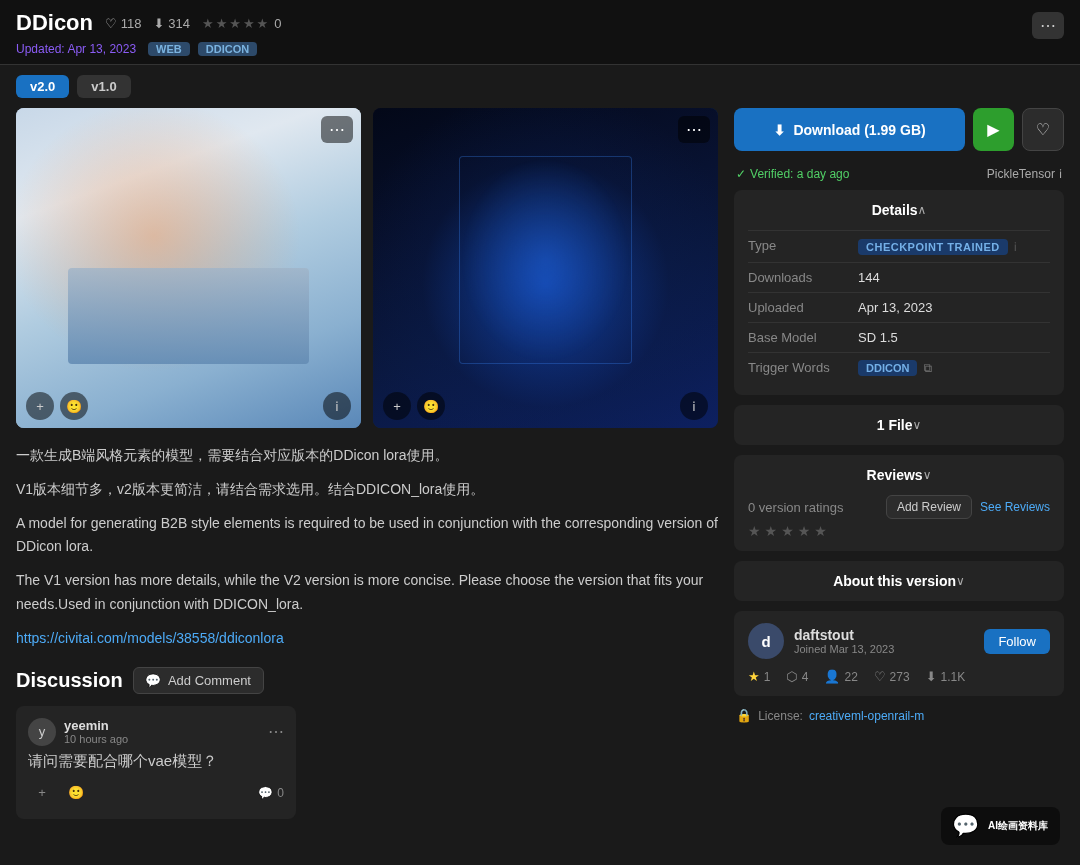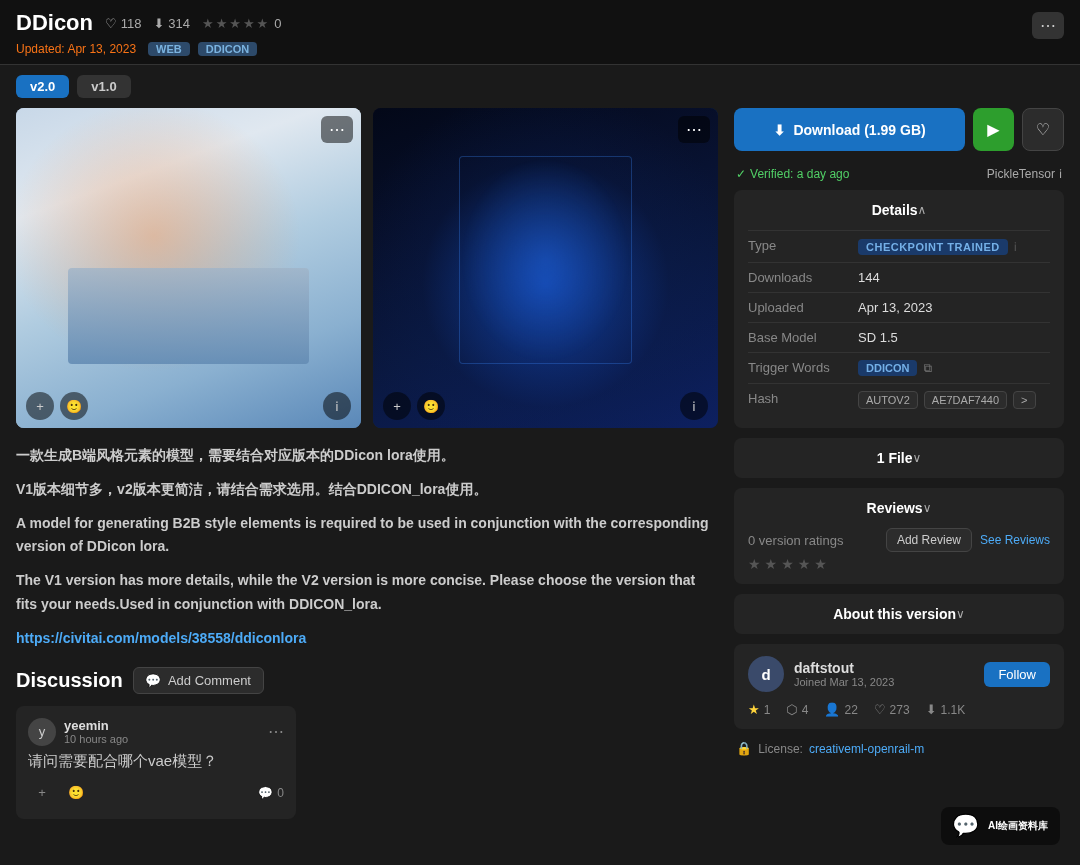--- a/index.html
+++ b/index.html
@@ -6,21 +6,21 @@
     body { background: #1a1a1a; color: #e0e0e0; font-family: -apple-system, BlinkMacSystemFont, 'Segoe UI', sans-serif; font-size: 14px; min-height: 865px; }
 
     .top-bar { background: #111; padding: 10px 16px 0 16px; border-bottom: 1px solid #333; position: relative; }
     .top-bar-row1 { display: flex; align-items: center; gap: 12px; }
     .model-title { font-size: 22px; font-weight: 700; color: #fff; }
     .heart-stat { display: flex; align-items: center; gap: 4px; color: #aaa; font-size: 13px; }
     .download-stat { display: flex; align-items: center; gap: 4px; color: #aaa; font-size: 13px; }
     .star-row { display: flex; align-items: center; gap: 4px; color: #aaa; font-size: 13px; }
     .stars-empty { color: #555; letter-spacing: 2px; }
     .top-bar-row2 { display: flex; align-items: center; gap: 8px; padding: 6px 0 8px 0; }
-    .updated-text { color: #f97316; font-size: 12px; margin-right: 4px; }
+    .updated-text { color: #8b5cf6; font-size: 12px; margin-right: 4px; }
     .tag-web { background: #2d4a6a; color: #7ab3e0; border-radius: 4px; padding: 1px 8px; font-size: 11px; font-weight: 600; }
     .tag-ddicon { background: #2d4a6a; color: #7ab3e0; border-radius: 4px; padding: 1px 8px; font-size: 11px; font-weight: 600; }
     .top-bar-options { position: absolute; right: 16px; top: 12px; }
     .dots-btn { background: #333; border: none; color: #ccc; border-radius: 6px; padding: 4px 8px; cursor: pointer; font-size: 16px; }
 
     .version-tabs { padding: 10px 16px; display: flex; gap: 8px; background: #1a1a1a; }
     .version-tab { border-radius: 6px; padding: 4px 14px; font-size: 13px; font-weight: 600; cursor: pointer; border: none; }
     .version-tab.active { background: #1971c2; color: #fff; }
     .version-tab.inactive { background: #333; color: #ccc; }
 
@@ -34,21 +34,21 @@
     .img-overlay-bottom { position: absolute; bottom: 8px; left: 10px; display: flex; gap: 6px; align-items: center; }
     .img-overlay-bottom-right { position: absolute; bottom: 8px; right: 10px; }
     .img-icon-btn { background: rgba(0,0,0,0.5); border: none; color: #ccc; border-radius: 50%; width: 28px; height: 28px; cursor: pointer; font-size: 13px; display: flex; align-items: center; justify-content: center; }
 
     
     .gallery-img-1 { background: linear-gradient(135deg, #b0c4de 0%, #e8e8f0 30%, #d0e8f8 60%, #a0c8e8 80%, #6090c0 100%); position: relative; }
     .gallery-img-1::before { content: ''; position: absolute; inset: 0; background: linear-gradient(180deg, rgba(100,150,200,0.3) 0%, rgba(50,80,120,0.5) 100%); }
     .gallery-img-2 { background: linear-gradient(135deg, #0a0a20 0%, #0a1a3a 30%, #0a2a5a 60%, #1a4a8a 80%, #0a1a3a 100%); position: relative; }
     .gallery-img-2::before { content: ''; position: absolute; inset: 0; background: radial-gradient(circle at 50% 60%, rgba(30,100,200,0.6) 0%, transparent 70%); }
 
-    .description-block { margin-bottom: 12px; line-height: 1.7; color: #ccc; font-weight: bold; }
+    .description-block { margin-bottom: 12px; line-height: 1.7; color: #ccc; }
     .description-block p { margin-bottom: 10px; }
     .description-link { color: #4dabf7; text-decoration: none; }
 
     .discussion-section { margin-top: 16px; }
     .discussion-header { display: flex; align-items: center; gap: 10px; margin-bottom: 12px; }
     .discussion-title { font-size: 20px; font-weight: 700; color: #fff; }
     .add-comment-btn { background: #2c2c2c; border: 1px solid #444; color: #ccc; border-radius: 6px; padding: 5px 12px; cursor: pointer; font-size: 13px; display: flex; align-items: center; gap: 6px; }
     .comment-card { background: #242424; border-radius: 8px; padding: 12px; max-width: 280px; }
     .comment-header { display: flex; align-items: center; justify-content: space-between; margin-bottom: 6px; }
     .comment-author-row { display: flex; align-items: center; gap: 8px; }
@@ -277,28 +277,20 @@
           <span class="detail-label">Base Model</span>
           <span class="detail-value">SD 1.5</span>
         </div>
         <div class="detail-row">
           <span class="detail-label">Trigger Words</span>
           <span class="detail-value">
             <span class="trigger-badge">DDICON</span>
             <span class="copy-icon">⧉</span>
           </span>
         </div>
-        <div class="detail-row">
-          <span class="detail-label">Hash</span>
-          <span class="detail-value">
-            <span class="hash-badge">AUTOV2</span>
-            <span class="hash-badge">AE7DAF7440</span>
-            <button class="hash-more-btn">&gt;</button>
-          </span>
-        </div>
       </div>
     </div>
 
     <div class="file-section">
       <div class="section-header">
         <span class="section-title">1 File</span>
         <span class="chevron-icon">∨</span>
       </div>
     </div>
 

